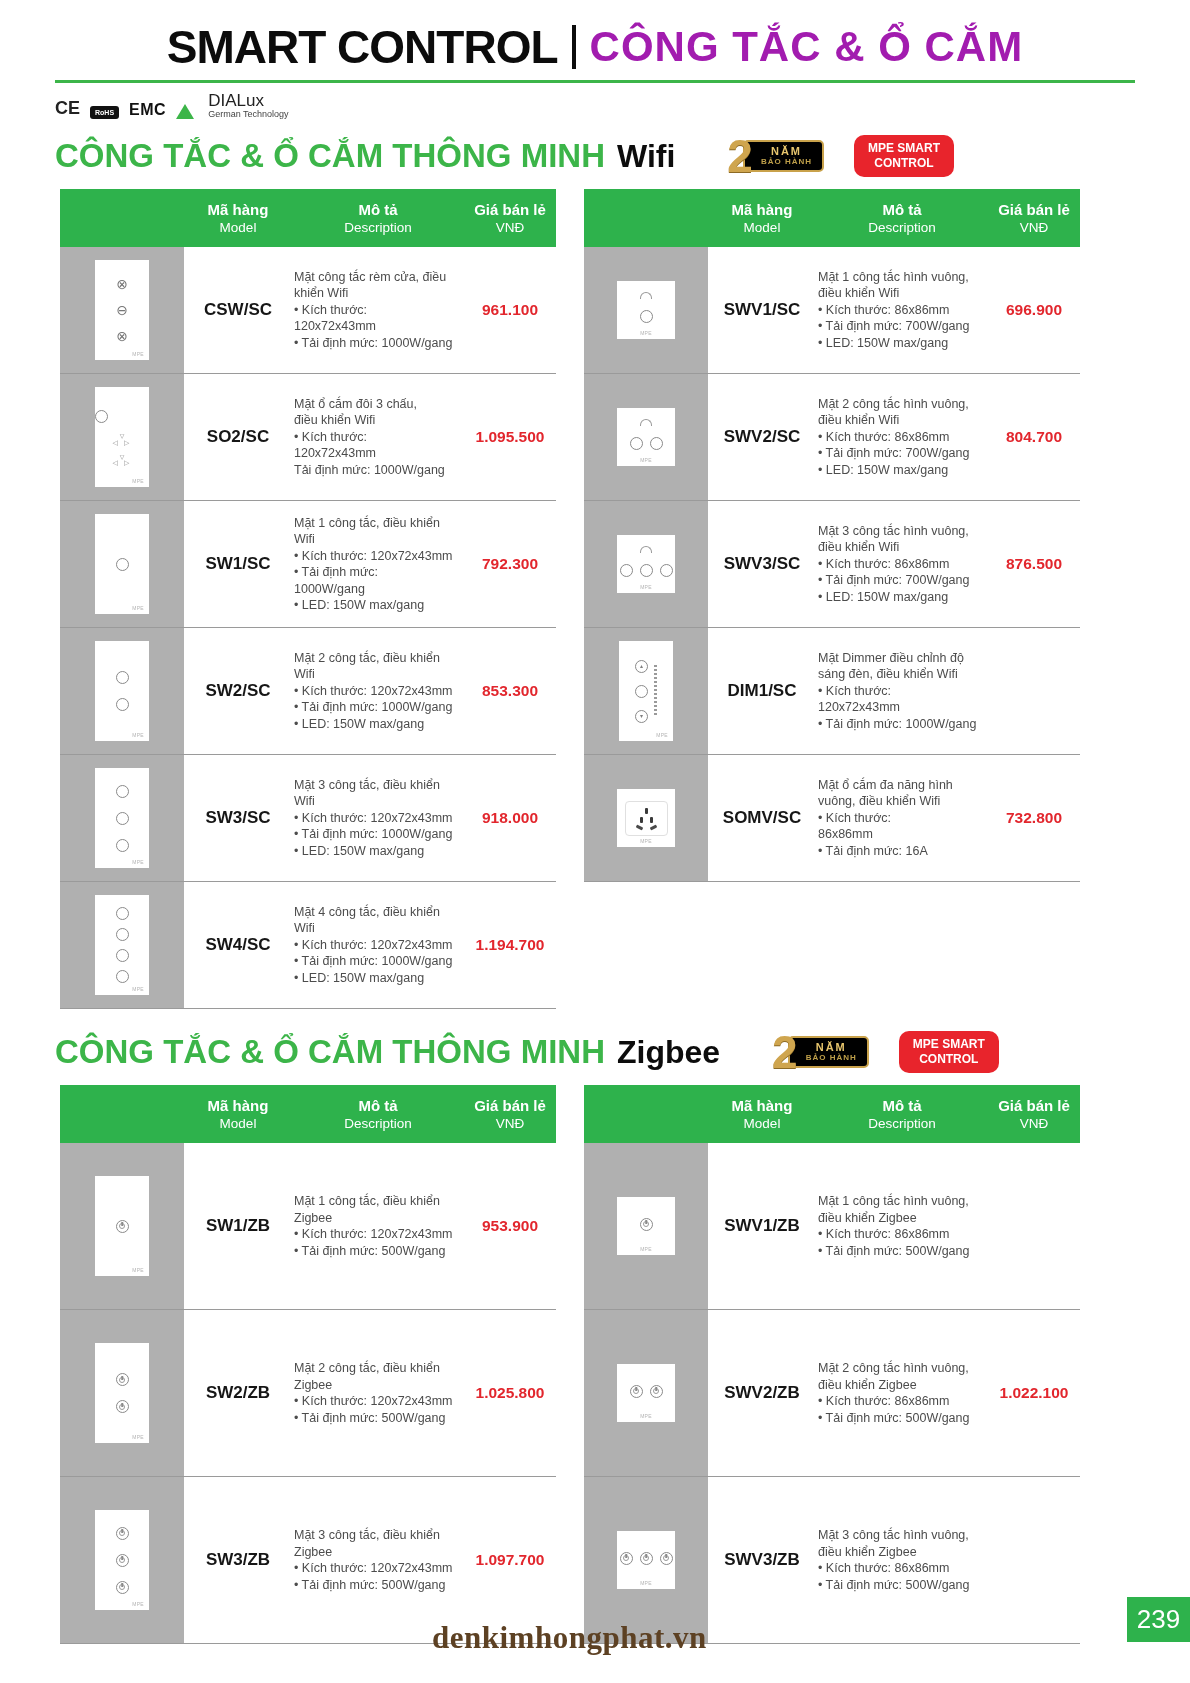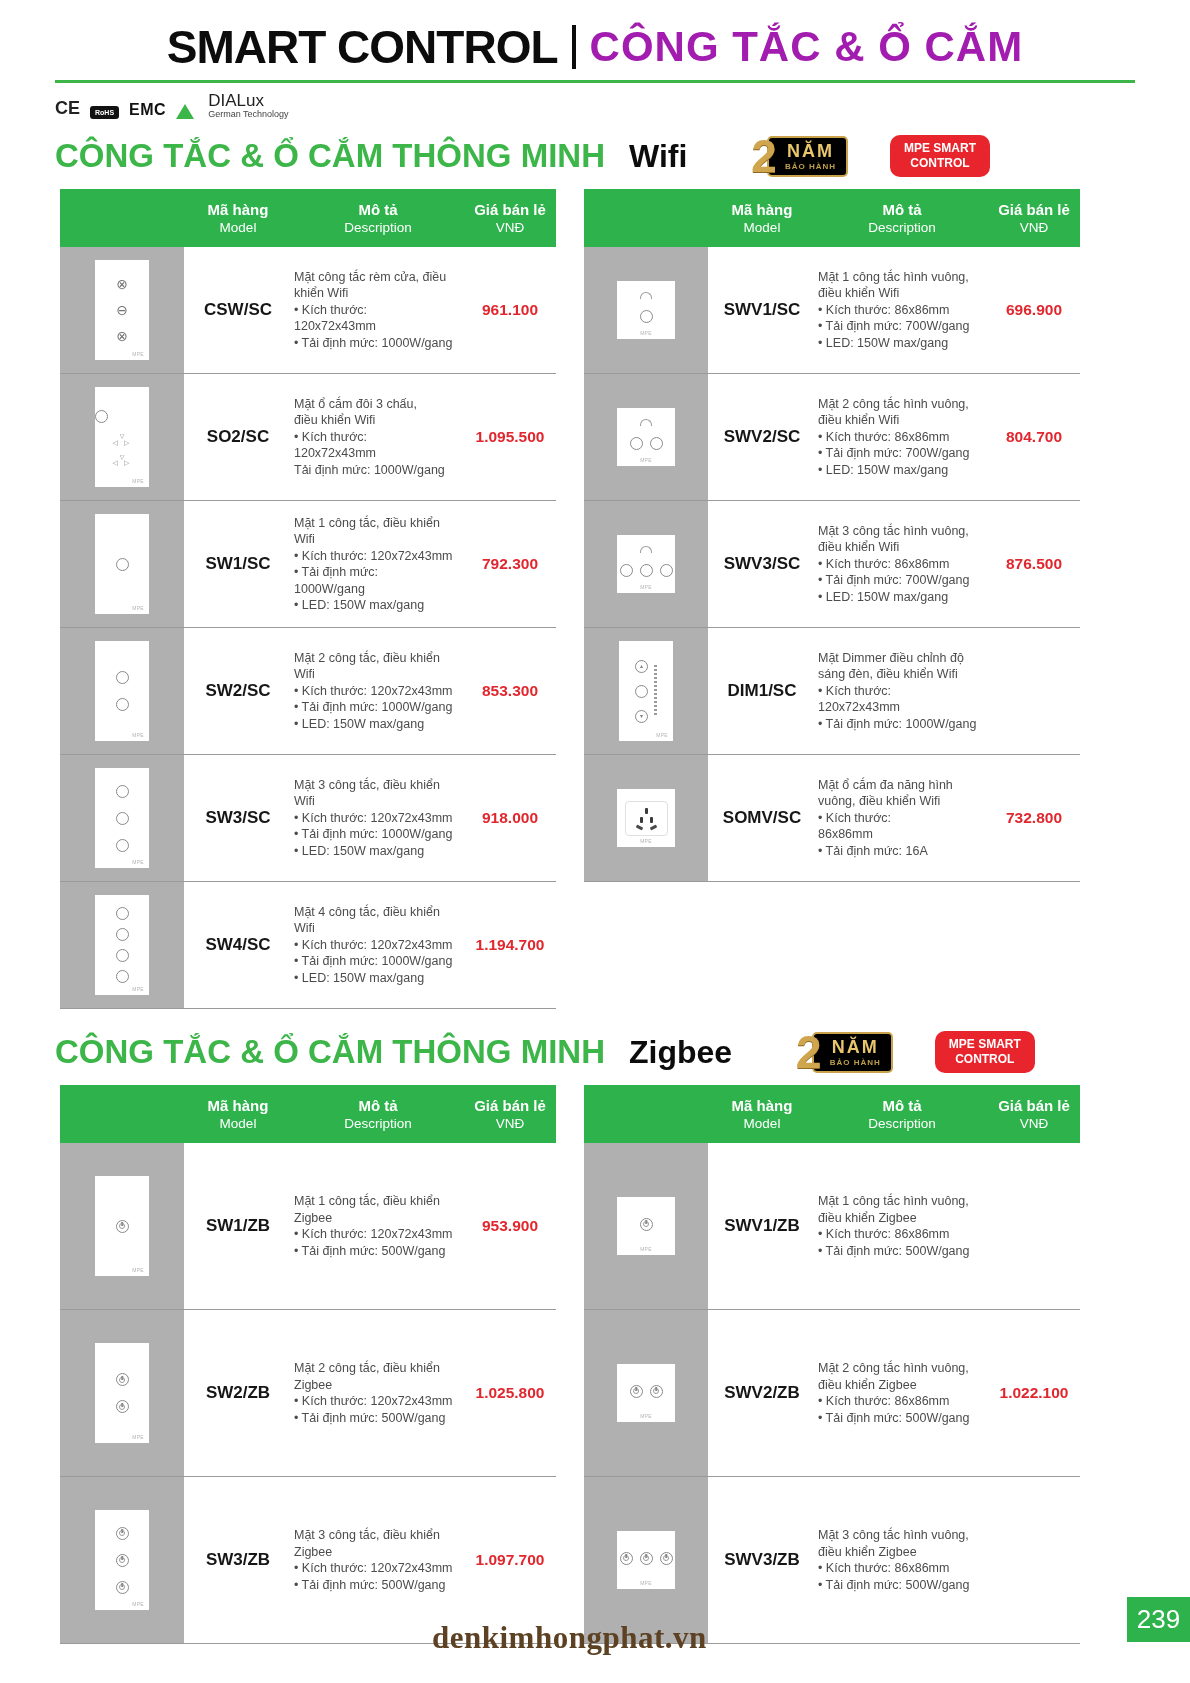--- a/index.html
+++ b/index.html
@@ -18,28 +18,28 @@
   .ce { font-size:18px; font-weight:700; color:#222; }
   .rohs { background:#111; color:#fff; font-size:7px; padding:3px 5px; border-radius:3px; font-weight:700; }
   .emc { font-size:16px; font-weight:900; color:#111; letter-spacing:0.5px; }
   .gtri { width:0; height:0; border-left:9px solid transparent; border-right:9px solid transparent;
           border-bottom:15px solid #3cb549; }
   .dialux { line-height:1.05; margin-left:4px; }
   .dialux .dx1 { font-size:17px; color:#222; display:block; font-weight:400; }
   .dialux .dx2 { font-size:9px; color:#444; display:block; }
 
   
-  .sec-head { display:flex; align-items:center; margin:10px 0 0 55px; gap:24px; height:50px; }
+  .sec-head { display:flex; align-items:center; margin:10px 0 0 55px; gap:12px; height:50px; }
   .sec-title { color:#3cb549; font-size:33px; font-weight:600; }
   .sec-tech { color:#0c0c0c; font-size:32px; font-weight:900; }
   .warranty { display:flex; align-items:center; margin-left:40px; }
   .w2 { font-size:46px; font-weight:900; color:#cfa54e; margin-right:-10px; z-index:2;
         text-shadow:0 1px 0 #8c6a24; }
   .wbox { background:#000; border:2px solid #c9a24b; border-radius:5px; padding:3px 10px 4px 16px; text-align:center; }
-  .wb1 { display:block; color:#e8c66d; font-weight:900; font-size:18px; letter-spacing:2px; }
+  .wb1 { display:block; color:#e8c66d; font-weight:900; font-size:11px; letter-spacing:2px; }
   .wb2 { display:block; color:#bfa04a; font-weight:700; font-size:8px; letter-spacing:1px; }
   .mpe-badge { background:#e8242c; border-radius:10px; color:#fff; font-weight:800; font-size:12px;
                line-height:1.25; padding:6px 14px; text-align:center; margin-left:18px; }
 
   
   .tables { display:flex; gap:28px; margin:8px 0 0 60px; align-items:flex-start; }
   .ptable { width:496px; }
   .thead, .trow { display:grid; grid-template-columns:124px 108px 172px 92px; }
   .thead { background:#2eb24c; height:58px; }
   .th { display:flex; flex-direction:column; justify-content:center; align-items:center; color:#fff; text-align:center; }

